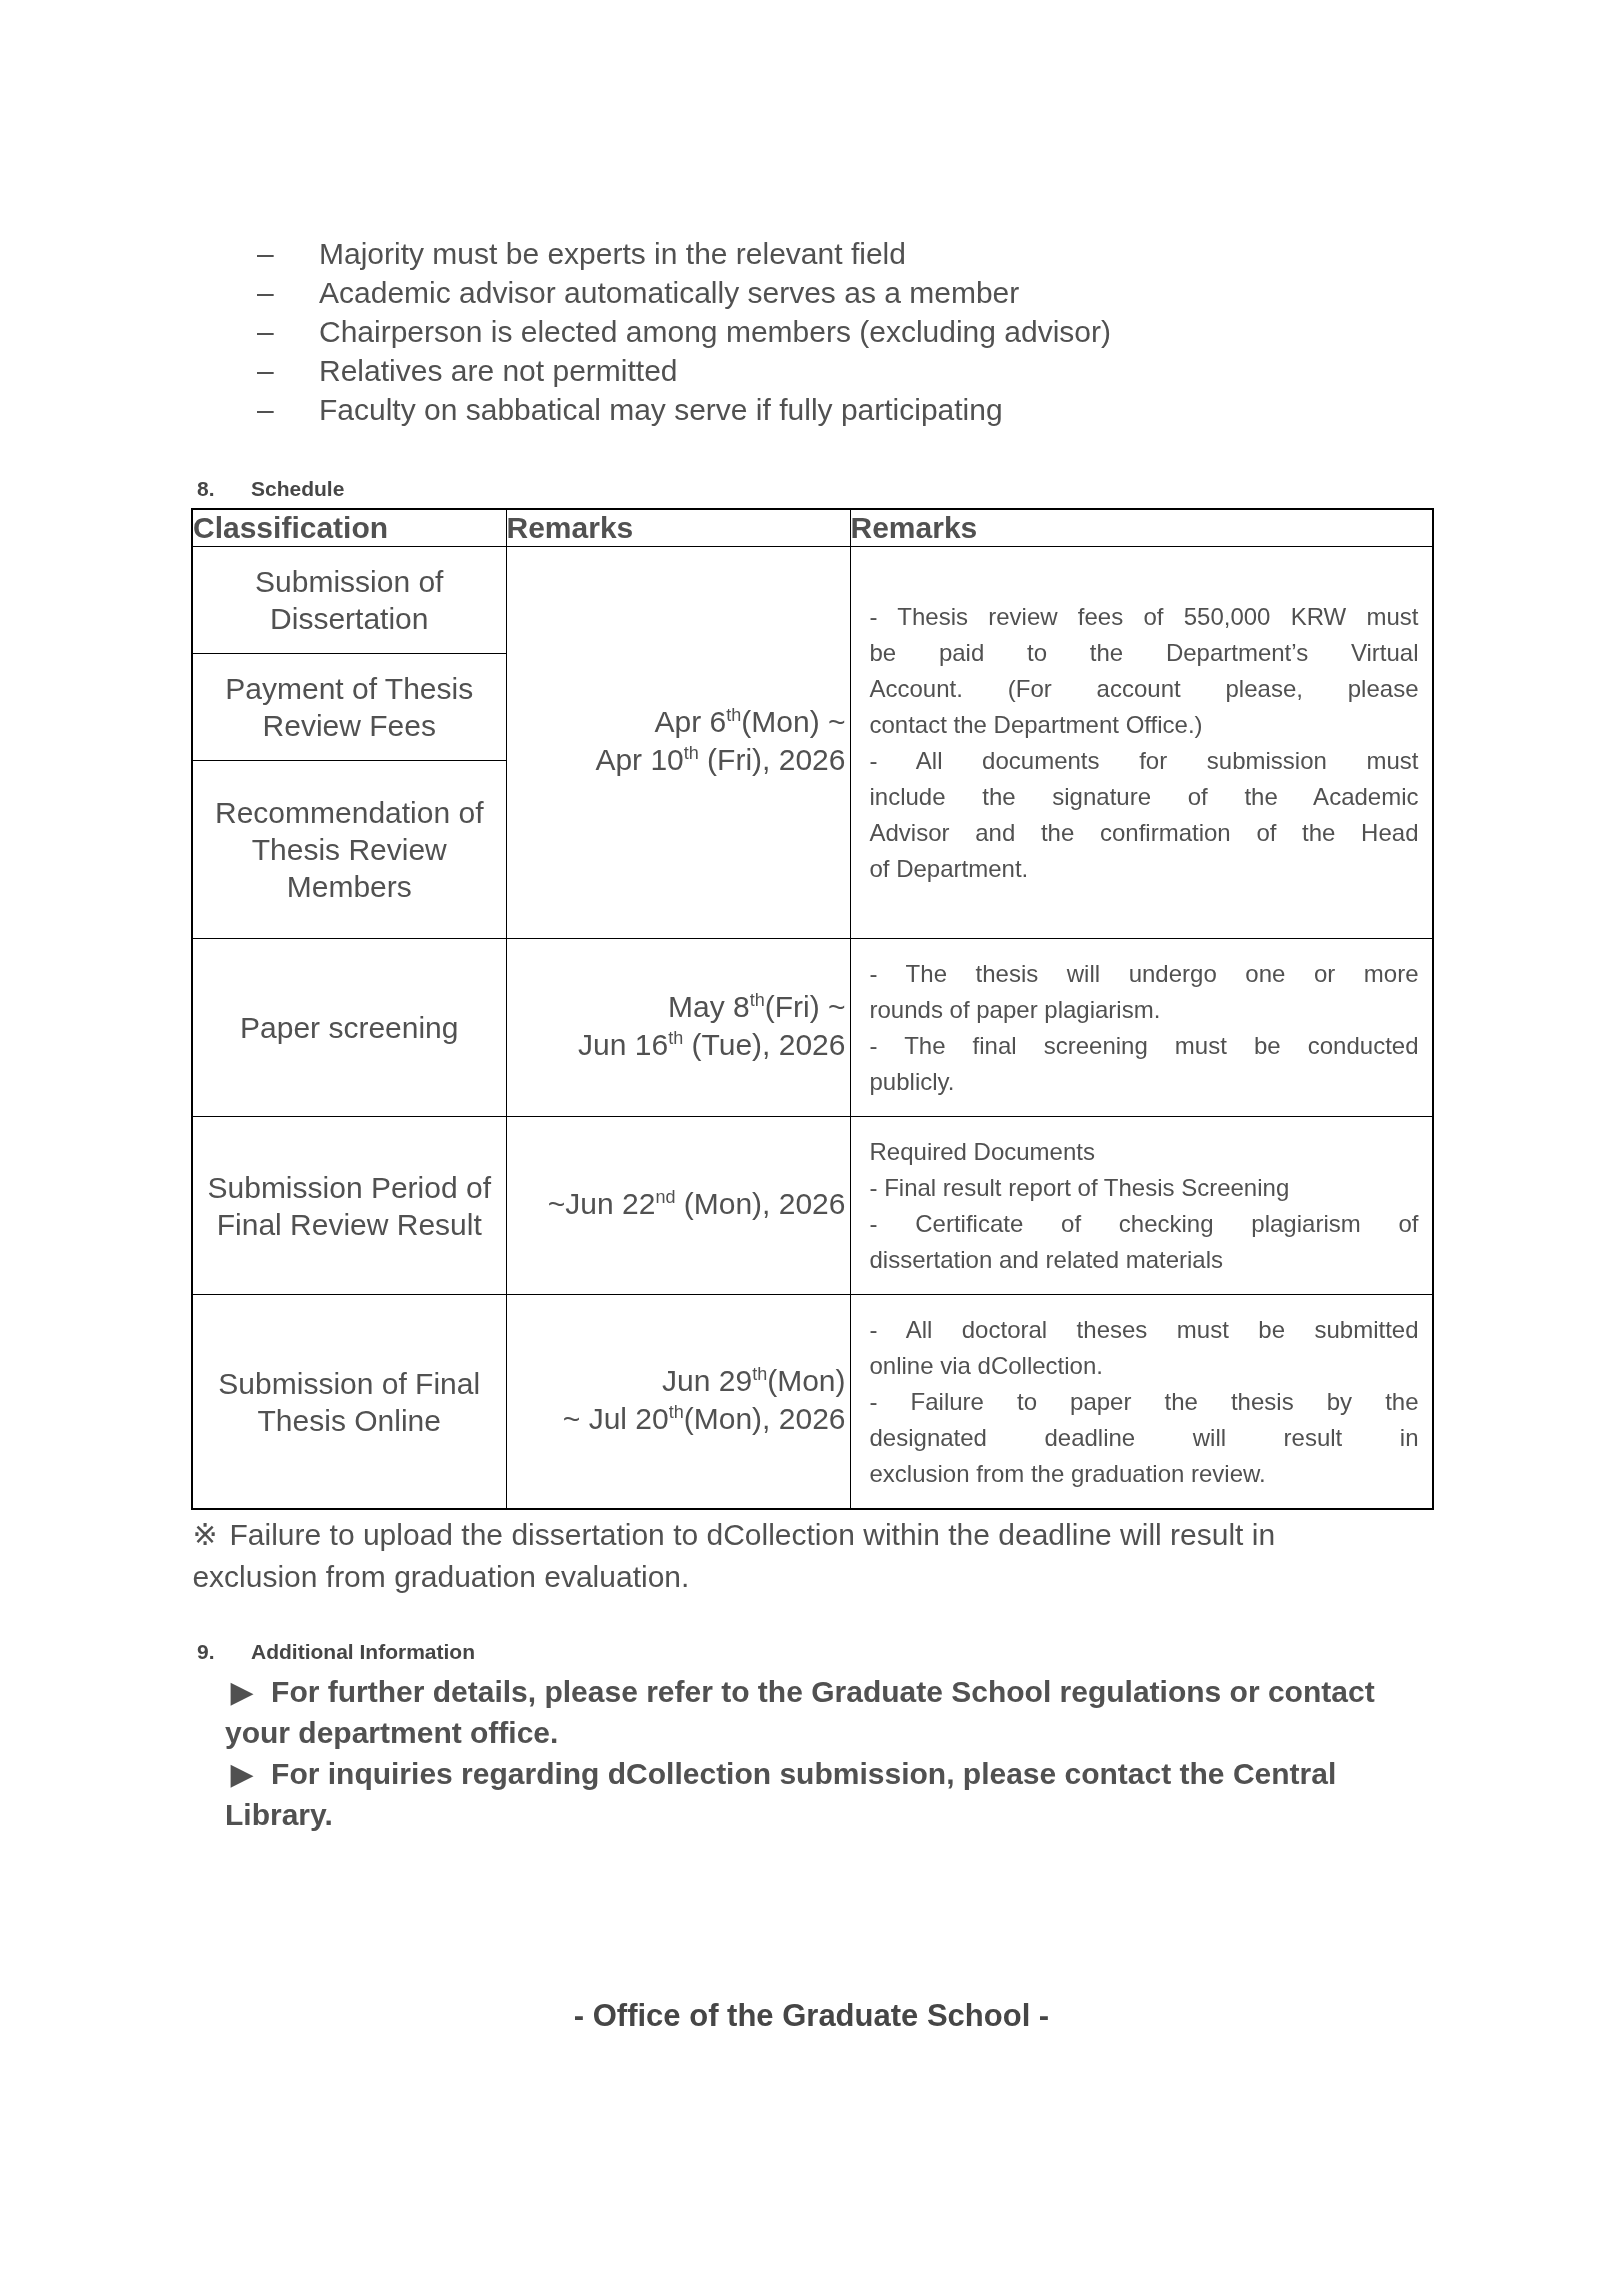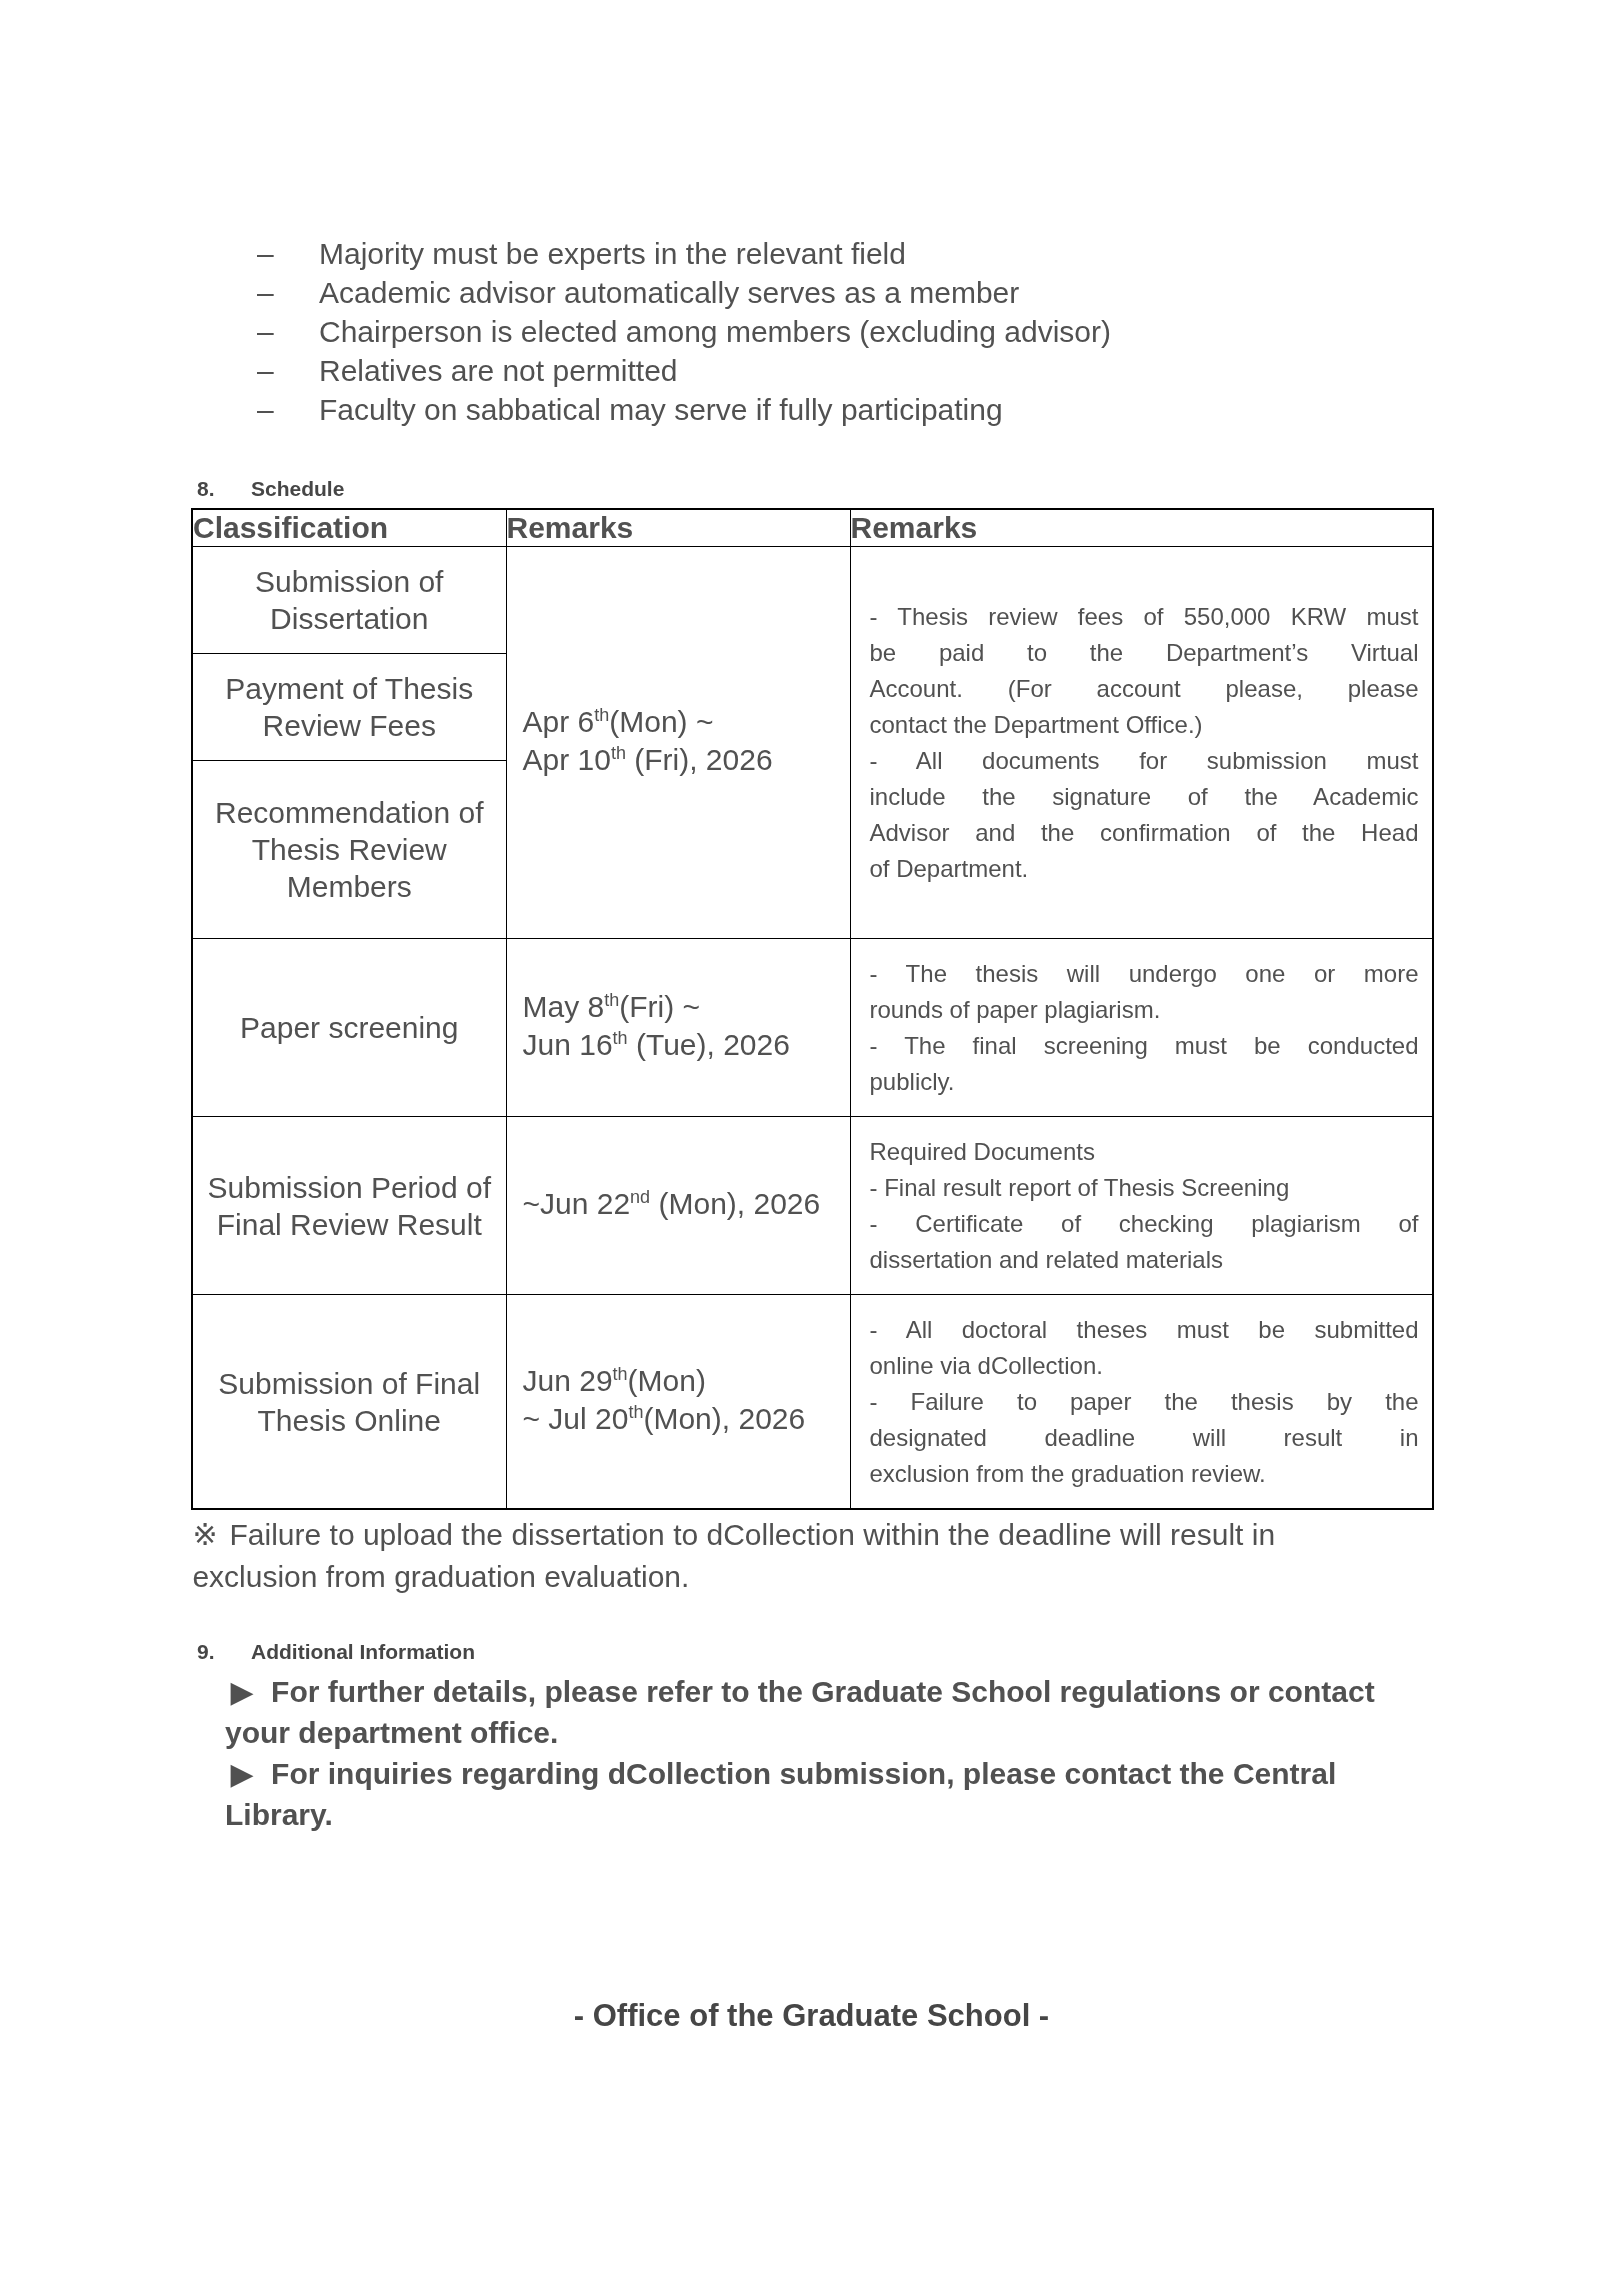--- a/index.html
+++ b/index.html
@@ -26,21 +26,21 @@
   
   table.sched{
     border-collapse:collapse;table-layout:fixed;
     width:1241px;margin-top:0;
     font-size:30px;color:#515151;
   }
   table.sched{border:2px solid #000;}
   table.sched th,table.sched td{border:1.4px solid #000;}
   table.sched th{font-weight:bold;height:36px;text-align:left;padding:0;line-height:36px;}
   td.cls{text-align:center;vertical-align:middle;line-height:37px;padding:16px 4px;}
-  td.per{text-align:left;vertical-align:middle;line-height:34px;padding:0 16px;}
+  td.per{text-align:right;vertical-align:middle;line-height:34px;padding:0 4px;}
   td.rem{vertical-align:middle;line-height:36px;padding:0 13.5px 0 19px;font-size:24px;text-align:left;}
   .h105{height:71px;}.h108{height:73px;}.h214{height:145px;}
   .h215{height:145px;}.h268{height:181px;}
   .jl{text-align:justify;text-align-last:justify;}
   .sup{font-size:18px;position:relative;top:-10.8px;}
 
   
   p.note{margin:4px 0 0 1.4px;font-size:30px;line-height:42px;white-space:pre-line;}
   p.note .mark{margin-right:12px;}
 

